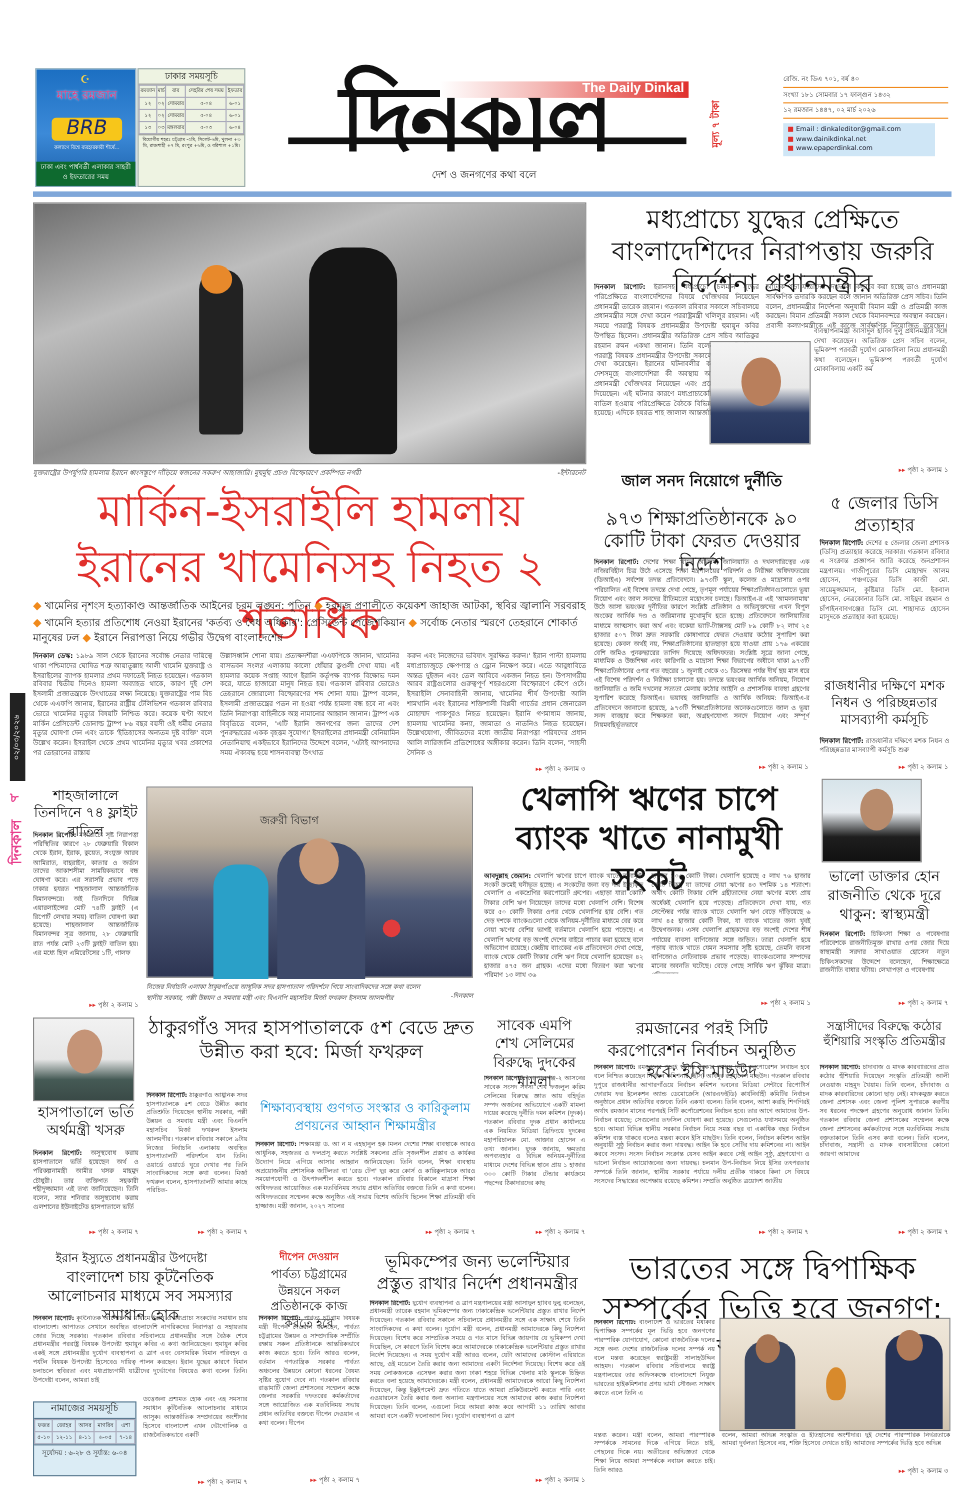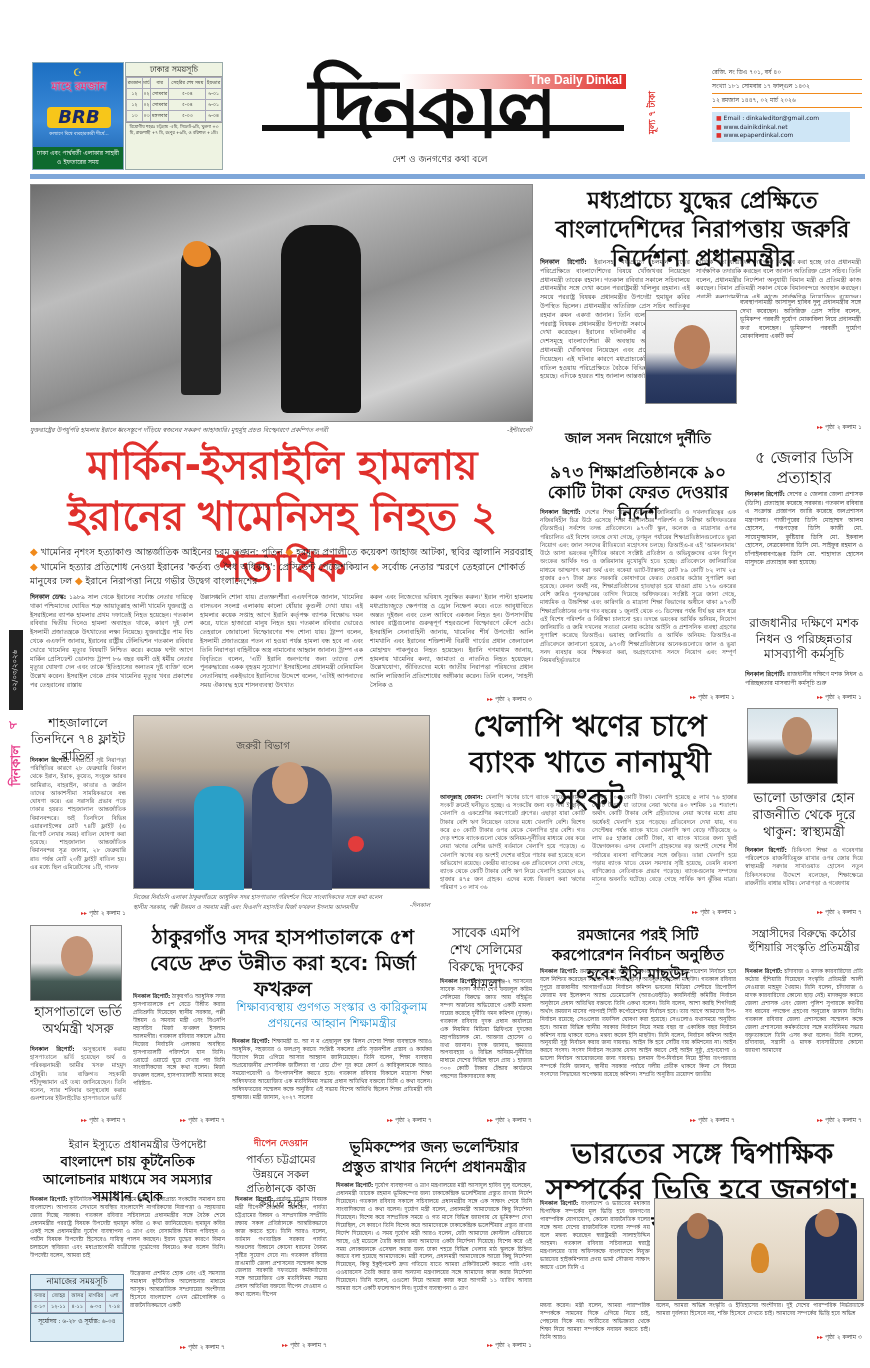--- a/index.html
+++ b/index.html
@@ -1,19 +1,19 @@
 <!DOCTYPE html>
 <html><head>
 <meta charset="utf-8">
 <style>
 *{box-sizing:border-box;margin:0;padding:0}
 html,body{width:870px;height:1368px;background:#fff;overflow:hidden}
 body{position:relative;font-family:"DejaVu Sans",sans-serif;color:#222}
 .abs{position:absolute}
-.hd{font-family:"DejaVu Sans",sans-serif;font-weight:bold;color:#111;line-height:1.15;text-align:center}
+.hd{font-family:"DejaVu Sans",sans-serif;font-weight:normal;color:#111;line-height:1.15;text-align:center}
 .body{font-size:6.2px;line-height:1.42;color:#333;text-align:justify;overflow:hidden}
 .body b{color:#111}
 .cont{font-size:6px;color:#333;text-align:right;margin-top:2px}
 .cont .arr{color:#e0302c;font-weight:bold}
 .cap{font-size:6.2px;font-style:italic;color:#333}
 .photo{background:linear-gradient(135deg,#8a8a8a,#c9c9c9 40%,#6f6f6f 70%,#b5b5b5);border:1px solid #888}
 .bullet{color:#f08a1c;font-size:10px}
 table{border-collapse:collapse}
 </style>
 </head>
@@ -157,41 +157,41 @@
 <div class="abs body" style="left:745px;top:846px;width:118px;height:56px;font-size:5.8px"><b>দিনকাল রিপোর্ট:</b> <span>চিকিৎসা শিক্ষা ও গবেষণার পরিবেশকে রাজনীতিমুক্ত রাখার ওপর জোর দিয়ে স্বাস্থ্যমন্ত্রী সরদার সাখাওয়াত হোসেন নতুন চিকিৎসকদের উদ্দেশে বলেছেন, শিক্ষাক্ষেত্রে রাজনীতি বাধার ঘটায়। লেখাপড়া ও গবেষণায়</span></div>
 <div class="abs cont" style="left:792px;top:905px;width:70px"><span class="arr">▸▸</span> <span>পৃষ্ঠা ২ কলাম ৭</span></div>
 
 <div class="abs photo" style="left:30px;top:925px;width:92px;height:76px;background:linear-gradient(180deg,#f2f2f2,#e6e6e6 50%,#455a55 75%,#3a4a47)">
   <div class="abs" style="left:30px;top:10px;width:32px;height:40px;background:#c59477;border-radius:50%"></div>
 </div>
 <div class="abs hd" style="left:30px;top:1004px;width:96px;font-size:13px;font-weight:normal;line-height:1.3">হাসপাতালে ভর্তি অর্থমন্ত্রী খসরু</div>
 <div class="abs body" style="left:30px;top:1045px;width:96px;height:68px;font-size:5.8px"><b>দিনকাল রিপোর্ট:</b> <span>অসুস্থবোধ করায় হাসপাতালে ভর্তি হয়েছেন অর্থ ও পরিকল্পনামন্ত্রী আমীর খসরু মাহমুদ চৌধুরী। তার ব্যক্তিগত সহকারী শহীদুজ্জামান এই তথ্য জানিয়েছেন। তিনি বলেন, স্যার শনিবার অসুস্থবোধ করায় গুলশানের ইউনাইটেড হাসপাতালে ভর্তি</span></div>
 <div class="abs cont" style="left:56px;top:1113px;width:70px"><span class="arr">▸▸</span> <span>পৃষ্ঠা ২ কলাম ৭</span></div>
 
-<div class="abs hd" style="left:133px;top:924px;width:300px;font-size:20px;line-height:1.3">ঠাকুরগাঁও সদর হাসপাতালকে ৫শ বেডে দ্রুত উন্নীত করা হবে: মির্জা ফখরুল</div>
+<div class="abs hd" style="left:133px;top:924px;width:300px;font-size:17px;line-height:1.3">ঠাকুরগাঁও সদর হাসপাতালকে ৫শ বেডে দ্রুত উন্নীত করা হবে: মির্জা ফখরুল</div>
 <div class="abs body" style="left:133px;top:993px;width:92px;height:118px;font-size:5.6px"><b>দিনকাল রিপোর্ট:</b> <span>ঠাকুরগাঁও আধুনিক সদর হাসপাতালকে ৫শ বেডে উন্নীত করার প্রতিশ্রুতি দিয়েছেন স্থানীয় সরকার, পল্লী উন্নয়ন ও সমবায় মন্ত্রী এবং বিএনপি মহাসচিব মির্জা ফখরুল ইসলাম আলমগীর। গতকাল রবিবার সকালে ৯টায় নিজের নির্বাচনি এলাকায় অবস্থিত হাসপাতালটি পরিদর্শনে যান তিনি। ওয়ার্ডে ওয়ার্ডে ঘুরে দেখার পর তিনি সাংবাদিকদের সঙ্গে কথা বলেন। মির্জা ফখরুল বলেন, হাসপাতালটি আমার কাছে পরিচিত-</span></div>
 <div class="abs cont" style="left:155px;top:1113px;width:70px"><span class="arr">▸▸</span> <span>পৃষ্ঠা ২ কলাম ৭</span></div>
 
 <div class="abs hd" style="left:232px;top:1000px;width:200px;font-size:11.5px;line-height:1.35;font-weight:normal;color:#1a8fd0">শিক্ষাব্যবস্থায় গুণগত সংস্কার ও কারিকুলাম প্রণয়নের আহ্বান শিক্ষামন্ত্রীর</div>
 <div class="abs body" style="left:232px;top:1038px;width:200px;height:76px;font-size:5.6px"><b>দিনকাল রিপোর্ট:</b> <span>শিক্ষামন্ত্রী ড. আ ন ম এহছানুল হক মিলন দেশের শিক্ষা ব্যবস্থাকে আরও আধুনিক, সহজতর ও ফলপ্রসূ করতে সংশ্লিষ্ট সকলের প্রতি সৃজনশীল প্রস্তাব ও কার্যকর উদ্যোগ নিয়ে এগিয়ে আসার আহ্বান জানিয়েছেন। তিনি বলেন, শিক্ষা ব্যবস্থায় অপ্রয়োজনীয় প্রশাসনিক জটিলতা বা 'রেড টেপ' দূর করে কোর্স ও কারিকুলামকে আরও সময়োপযোগী ও উৎপাদনশীল করতে হবে। গতকাল রবিবার বিকালে মাদ্রাসা শিক্ষা অধিদফতর আয়োজিত এক মতবিনিময় সভায় প্রধান অতিথির বক্তব্যে তিনি এ কথা বলেন। অধিদফতরের সম্মেলন কক্ষে অনুষ্ঠিত এই সভায় বিশেষ অতিথি ছিলেন শিক্ষা প্রতিমন্ত্রী ববি হাজ্জাজ। মন্ত্রী জানান, ২০২৭ সালের</span></div>
 <div class="abs cont" style="left:362px;top:1113px;width:70px"><span class="arr">▸▸</span> <span>পৃষ্ঠা ২ কলাম ৭</span></div>
 
 <div class="abs hd" style="left:440px;top:925px;width:92px;font-size:13px;font-weight:normal;line-height:1.3">সাবেক এমপি শেখ সেলিমের বিরুদ্ধে দুদকের মামলা</div>
 <div class="abs body" style="left:440px;top:978px;width:92px;height:136px;font-size:5.6px"><b>দিনকাল রিপোর্ট:</b> <span>গোপালগঞ্জ-২ আসনের সাবেক সংসদ সদস্য শেখ ফজলুল করিম সেলিমের বিরুদ্ধে জ্ঞাত আয় বহির্ভূত সম্পদ অর্জনের অভিযোগে একটি মামলা দায়ের করেছে দুর্নীতি দমন কমিশন (দুদক)। গতকাল রবিবার দুদক প্রধান কার্যালয়ে এক নিয়মিত মিডিয়া ব্রিফিংয়ে দুদকের মহাপরিচালক মো. আক্তার হোসেন এ তথ্য জানান। দুদক জানায়, ক্ষমতার অপব্যবহার ও বিভিন্ন অনিয়ম-দুর্নীতির মাধ্যমে দেশের বিভিন্ন স্থানে প্রায় ১ হাজার ৩০০ কোটি টাকার টেন্ডার কার্যক্রমে পছন্দের ঠিকাদারদের কাছ</span></div>
 <div class="abs cont" style="left:462px;top:1113px;width:70px"><span class="arr">▸▸</span> <span>পৃষ্ঠা ২ কলাম ৭</span></div>
 
 <div class="abs hd" style="left:540px;top:926px;width:196px;font-size:15px;line-height:1.3">রমজানের পরই সিটি করপোরেশন নির্বাচন অনুষ্ঠিত হবে: ইসি মাছউদ</div>
 <div class="abs body" style="left:540px;top:968px;width:196px;height:146px;font-size:5.6px"><b>দিনকাল রিপোর্ট:</b> <span>রমজানের পরেই স্থানীয় সরকার পর্যায়ে সিটি করপোরেশন নির্বাচন হবে বলে নিশ্চিত করেছেন নির্বাচন কমিশনার (ইসি) আবদুর রহমানেল মাছউদ। গতকাল রবিবার দুপুরে রাজধানীর আগারগাঁওয়ে নির্বাচন কমিশন ভবনের মিডিয়া সেন্টারে রিপোর্টার্স ফোরাম ফর ইলেকশন অ্যান্ড ডেমোক্রেসি (আরএফইডি) কার্যনির্বাহী কমিটির নির্বাচন অনুষ্ঠানে প্রধান অতিথির বক্তব্যে তিনি একথা বলেন। তিনি বলেন, আশা করছি শিগগিরই অর্থাৎ রমজান মাসের পরপরই সিটি কর্পোরেশনের নির্বাচন হবে। তার আগে আমাদের উপ-নির্বাচন রয়েছে; সেগুলোর তফসিল ঘোষণা করা হয়েছে। সেগুলোও যথাসময়ে অনুষ্ঠিত হবে। আমরা বিভিন্ন স্থানীয় সরকার নির্বাচন নিয়ে সমস্ত বছর বা একাধিক বছর নির্বাচন কমিশন ব্যস্ত থাকবে বলেও মন্তব্য করেন ইসি মাছউদ। তিনি বলেন, নির্বাচন কমিশন আইন অনুযায়ী সুষ্ঠু নির্বাচন করার জন্য দায়বদ্ধ। আইন কি হবে সেটির দায় কমিশনের না। আইন করবে সংসদ। সংসদ নির্বাচন সংক্রান্ত যেসব আইন করবে সেই আইন সুষ্ঠু, গ্রহণযোগ্য ও ভালো নির্বাচন আয়োজনের জন্য দায়বদ্ধ। চলমান উপ-নির্বাচন নিয়ে ইসির তৎপরতার সম্পর্কে তিনি জানান, স্থানীয় সরকার পর্যায়ে দলীয় প্রতীক থাকবে কিনা সে বিষয়ে সংসদের সিদ্ধান্তের অপেক্ষায় রয়েছে কমিশন। সম্প্রতি অনুষ্ঠিত ত্রয়োদশ জাতীয়</span></div>
 <div class="abs cont" style="left:665px;top:1113px;width:70px"><span class="arr">▸▸</span> <span>পৃষ্ঠা ২ কলাম ৭</span></div>
 
 <div class="abs hd" style="left:745px;top:926px;width:118px;font-size:10.5px;font-weight:normal;line-height:1.35">সন্ত্রাসীদের বিরুদ্ধে কঠোর হুঁশিয়ারি সংস্কৃতি প্রতিমন্ত্রীর</div>
 <div class="abs body" style="left:745px;top:968px;width:118px;height:144px;font-size:5.6px"><b>দিনকাল রিপোর্ট:</b> <span>চাঁদাবাজ ও মাদক কারবারিদের প্রতি কঠোর হুঁশিয়ারি দিয়েছেন সংস্কৃতি প্রতিমন্ত্রী আলী নেওয়াজ মাহমুদ খৈয়াম। তিনি বলেন, চাঁদাবাজ ও মাদক কারবারিদের কোনো ছাড় নেই। মাদকমুক্ত করতে জেলা প্রশাসক এবং জেলা পুলিশ সুপারকে করণীয় সব ধরনের পদক্ষেপ গ্রহণের অনুরোধ জানান তিনি। গতকাল রবিবার জেলা প্রশাসকের সম্মেলন কক্ষে জেলা প্রশাসনের কর্মকর্তাদের সঙ্গে মতবিনিময় সভায় বক্তৃতাকালে তিনি এসব কথা বলেন। তিনি বলেন, চাঁদাবাজ, সন্ত্রাসী ও মাদক ব্যবসায়ীদের কোনো জায়গা আমাদের</span></div>
 <div class="abs cont" style="left:792px;top:1113px;width:70px"><span class="arr">▸▸</span> <span>পৃষ্ঠা ২ কলাম ৭</span></div>
 
-<div class="abs hd" style="left:40px;top:1138px;width:195px;font-size:10.5px;font-weight:normal">ইরান ইস্যুতে প্রধানমন্ত্রীর উপদেষ্টা</div>
+<div class="abs hd" style="left:22px;top:1138px;width:195px;font-size:10.5px;font-weight:normal">ইরান ইস্যুতে প্রধানমন্ত্রীর উপদেষ্টা</div>
 <div class="abs hd" style="left:30px;top:1153px;width:195px;font-size:13.5px;line-height:1.3">বাংলাদেশ চায় কূটনৈতিক আলোচনার মাধ্যমে সব সমস্যার সমাধান হোক</div>
 <div class="abs body" style="left:30px;top:1196px;width:195px;height:74px;font-size:5.6px"><b>দিনকাল রিপোর্ট:</b> <span>কূটনৈতিক আলোচনার মাধ্যমে ইরান ও মধ্যপ্রাচ্য সংকটের সমাধান চায় বাংলাদেশ। আপাতত সেখানে অবস্থিত বাংলাদেশি নাগরিকদের নিরাপত্তা ও সহায়তায় জোর দিচ্ছে সরকার। গতকাল রবিবার সচিবালয়ে প্রধানমন্ত্রীর সঙ্গে বৈঠক শেষে প্রধানমন্ত্রীর পররাষ্ট্র বিষয়ক উপদেষ্টা হুমায়ুন কবির এ কথা জানিয়েছেন। হুমায়ুন কবির একই সঙ্গে প্রধানমন্ত্রীর দুর্যোগ ব্যবস্থাপনা ও ত্রাণ এবং বেসামরিক বিমান পরিবহন ও পর্যটন বিষয়ক উপদেষ্টা হিসেবেও দায়িত্ব পালন করছেন। ইরান যুদ্ধের কারণে বিমান চলাচলে স্থবিরতা এবং মধ্যপ্রাচ্যগামী যাত্রীদের দুর্ভোগের বিষয়েও কথা বলেন তিনি। উপদেষ্টা বলেন, আমরা চাই</span></div>
 <div class="abs body" style="left:130px;top:1270px;width:95px;height:70px;font-size:5.6px"><span>উত্তেজনা প্রশমিত হোক এবং এই সমস্যার সমাধান কূটনৈতিক আলোচনার মাধ্যমে আসুক। আন্তর্জাতিক সম্প্রদায়ের অংশীদার হিসেবে বাংলাদেশ এখন ভৌগোলিক ও রাজনৈতিকভাবে একটি</span></div>
 <div class="abs cont" style="left:155px;top:1340px;width:70px"><span class="arr">▸▸</span> <span>পৃষ্ঠা ২ কলাম ৭</span></div>
 
 <div class="abs" style="left:30px;top:1274px;width:94px;height:68px;background:#dbecf5;border:1px solid #5a7a90">
   <div class="hd" style="font-size:8.5px;font-weight:normal;padding:2px 0;border-bottom:1px solid #5a7a90">নামাজের সময়সূচি</div>
   <table style="width:100%;font-size:5px;text-align:center">
     <tbody>
         <tr id="pt-head">

